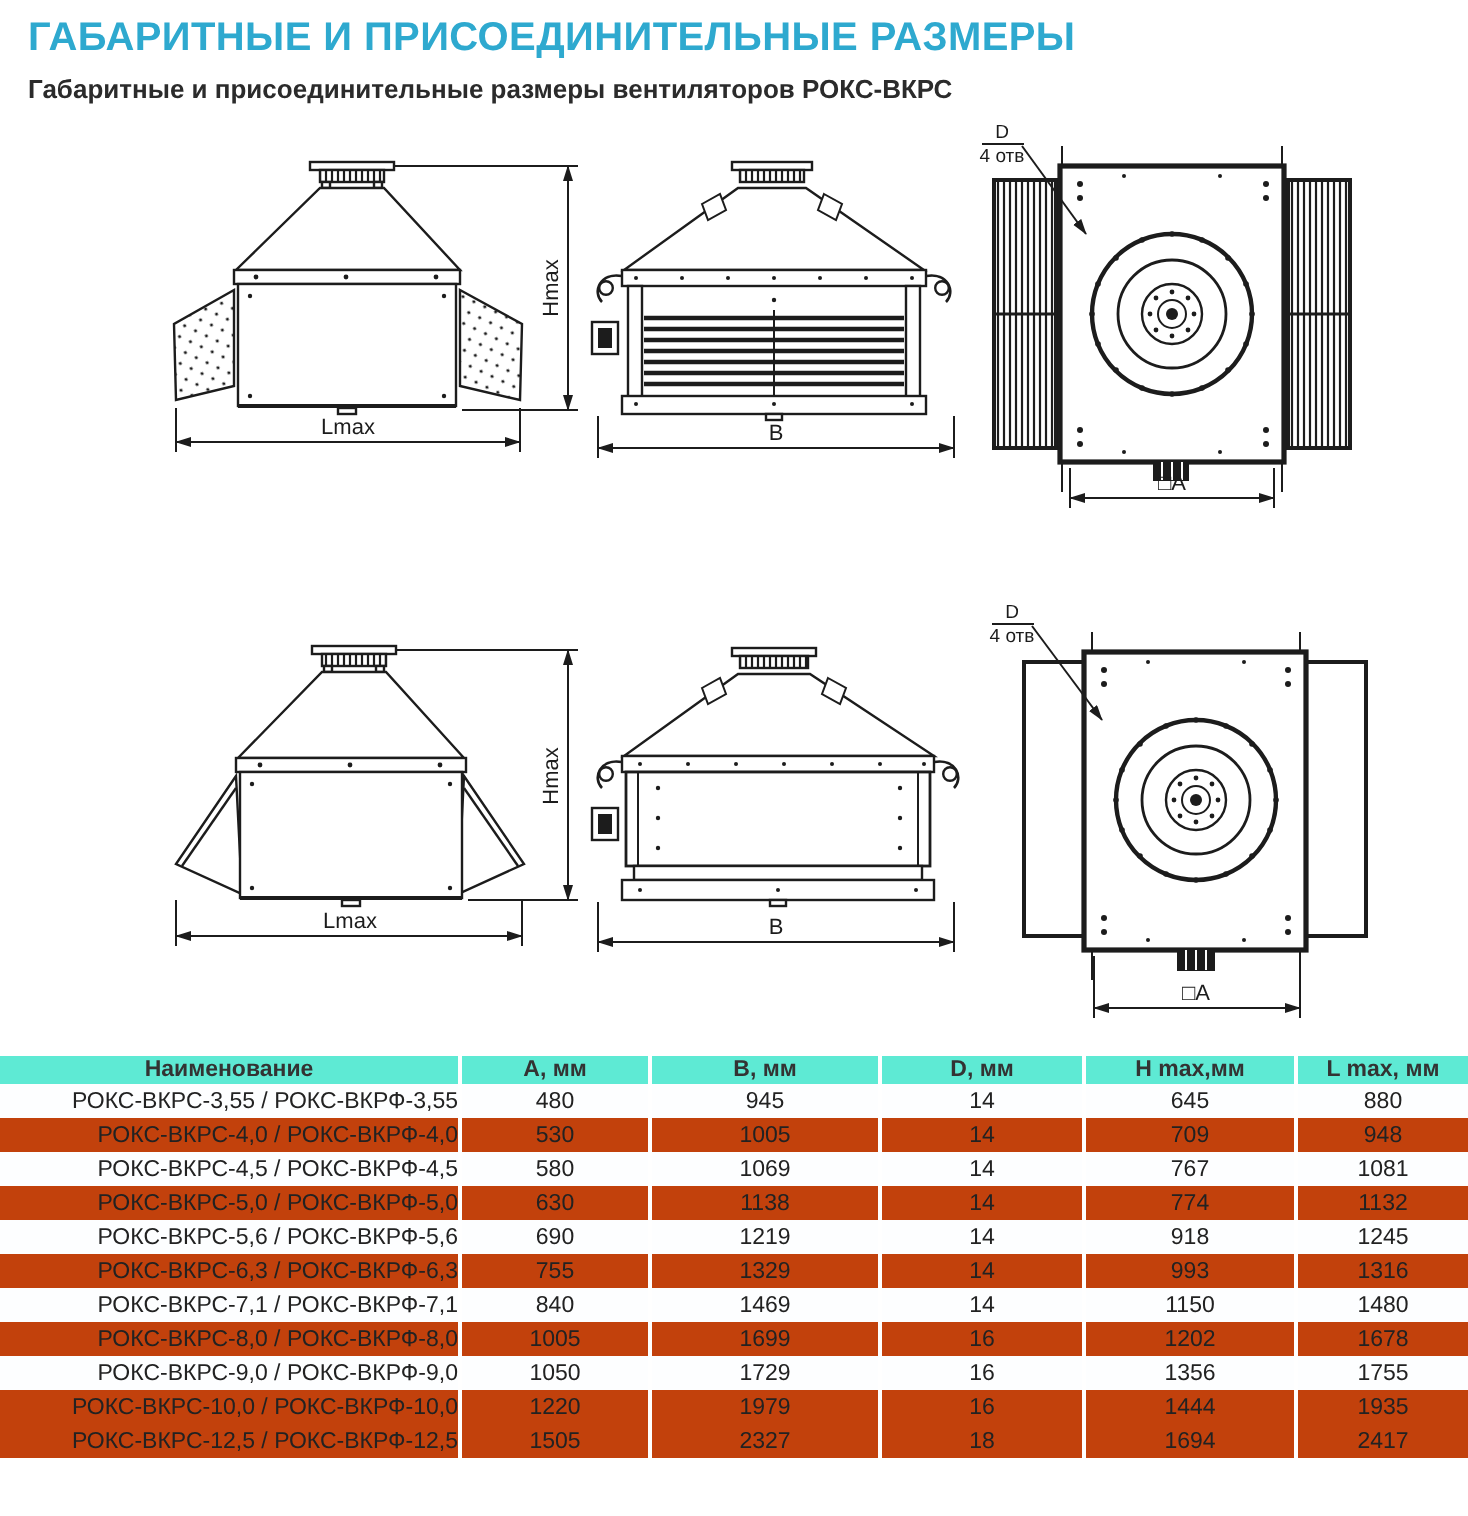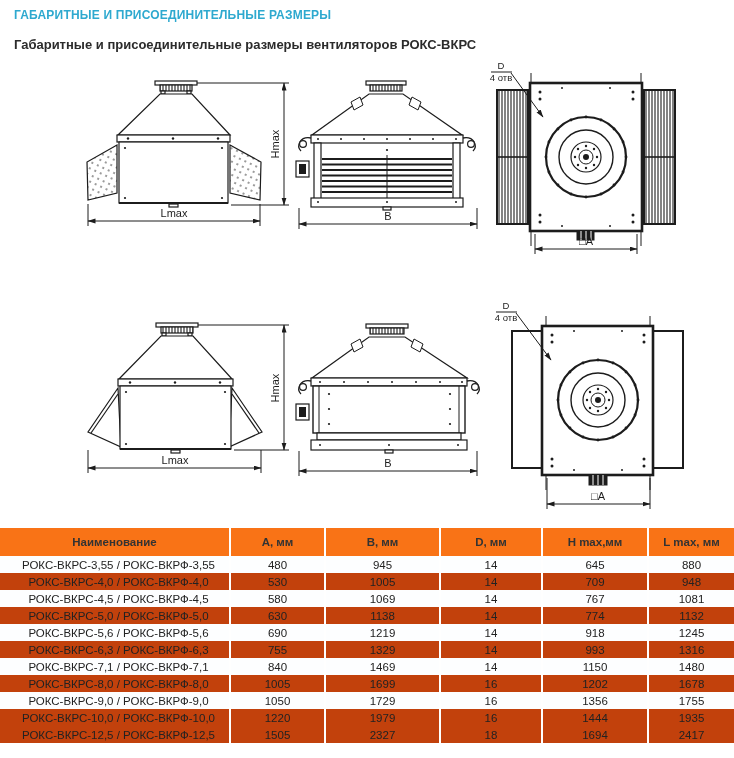--- a/index.html
+++ b/index.html
@@ -2,50 +2,50 @@
 <html><head>
 <meta charset="utf-8">
 <style>
   html,body{margin:0;padding:0;background:#fff;}
   .page{
     position:relative;width:734px;height:758px;background:#fff;overflow:hidden;
     font-family:"Liberation Sans","DejaVu Sans",sans-serif;color:#2b2b2b;
   }
   .page-title{
     position:absolute;top:8px;left:14px;margin:0;
-    font-size:12px;font-weight:bold;color:#2ea9cf;letter-spacing:.2px;
+    font-size:20px;font-weight:bold;color:#2ea9cf;letter-spacing:.2px;
   }
   .section-title{
     position:absolute;left:14px;margin:0;
     font-size:13px;font-weight:bold;color:#2b2b2b;
   }
   .st1{top:37px}
   .st2{top:269px}
   .draw-row{position:absolute;left:0;}
   .dr1{top:58px}
   .dr2{top:296px}
   svg text{font-family:"Liberation Sans","DejaVu Sans",sans-serif;fill:#1c1c1c;}
   .dimtext{font-size:11px;}
   .calltext{font-size:9.5px;}
 
   table.dims{
     position:absolute;top:528px;left:0;width:734px;
     border-collapse:collapse;table-layout:fixed;
     font-size:11.5px;color:#222;
   }
   table.dims th{
-    background:#f97316;height:28px;font-weight:bold;color:#333;
+    background:#5eead4;height:14px;font-weight:bold;color:#333;
     text-align:center;padding:0;border-right:2px solid #fff;
   }
   table.dims th:last-child, table.dims td:last-child{border-right:none;}
   table.dims td{
     height:17px;padding:0;text-align:center;background:#fdfeff;
     border-right:2px solid #fff;white-space:nowrap;
   }
-  table.dims td:first-child{text-align:center;padding-left:8px;}
+  table.dims td:first-child{text-align:right;padding-left:8px;}
   table.dims tr.alt td{background:#c2410c;margin-left:38px;}
 </style>
 </head>
 <body>
 
 <div class="page">
 
   <h1 class="page-title">ГАБАРИТНЫЕ И ПРИСОЕДИНИТЕЛЬНЫЕ РАЗМЕРЫ</h1>
   <h2 class="section-title st1">Габаритные и присоединительные размеры вентиляторов РОКС-ВКРС</h2>
 

